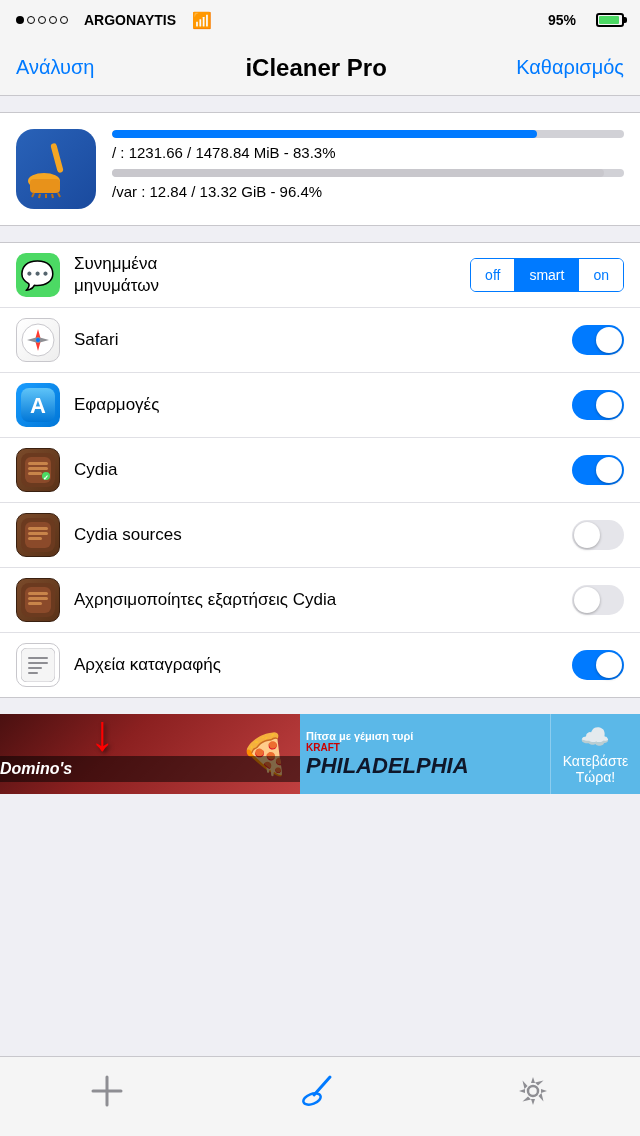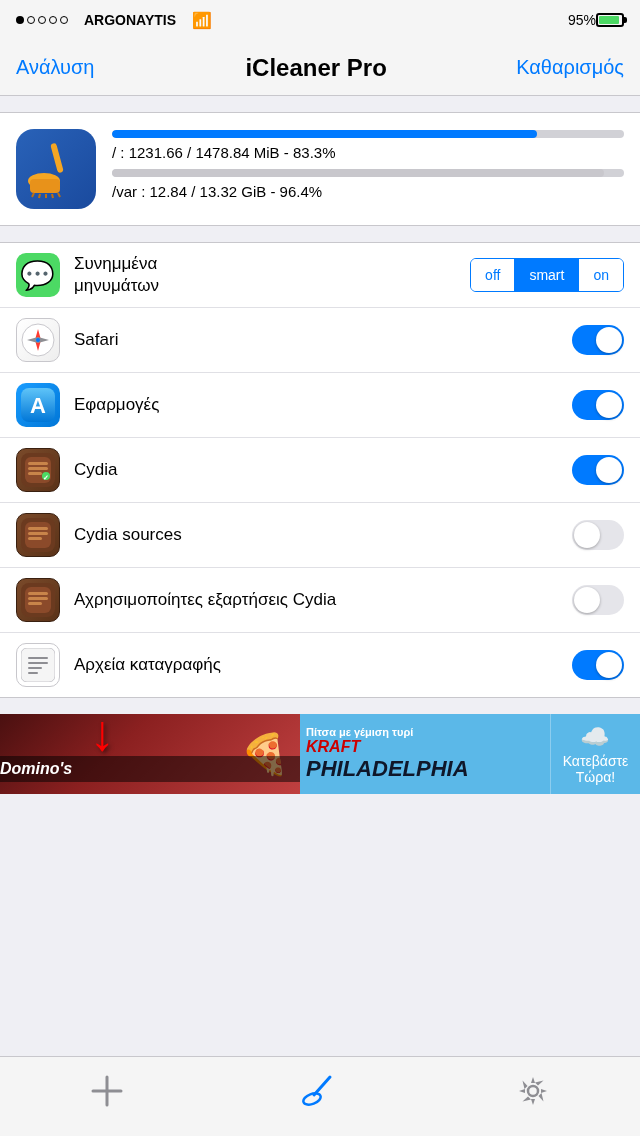--- a/index.html
+++ b/index.html
@@ -47,23 +47,23 @@
     .wifi-icon {
       font-size: 16px;
     }
     .carrier-name {
       font-size: 14px;
       font-weight: 600;
     }
     .status-right {
       display: flex;
       align-items: center;
-      gap: 0;
+      gap: 20px;
       font-size: 14px;
-      font-weight: 400;
+      font-weight: 700;
     }
     .battery-container {
       display: flex;
       align-items: center;
       gap: 3px;
     }
     .battery-icon {
       width: 28px;
       height: 14px;
       border: 2px solid #000;
@@ -603,21 +603,21 @@
     </div>
     <div class="ad-left-overlay">
       <span class="dominos-logo">Domino's</span>
     </div>
   </div>
 
   <div class="ad-right">
     <div class="ad-philadelphia">
       <div class="ad-philly-title">Πίτσα με γέμιση τυρί</div>
       <div style="display:flex;align-items:center;gap:4px">
-        <span style="font-size:16px;color:#c00;font-weight:700;font-style:italic">KRAFT</span>
+        <span style="font-size:10px;color:#c00;font-weight:700;">KRAFT</span>
       </div>
       <div class="ad-philly-brand">PHILADELPHIA</div>
     </div>
     <div class="ad-download">
       <div class="ad-download-icon">☁️</div>
       <div class="ad-download-text">Κατεβάστε Τώρα!</div>
     </div>
   </div>
 </div>
 

